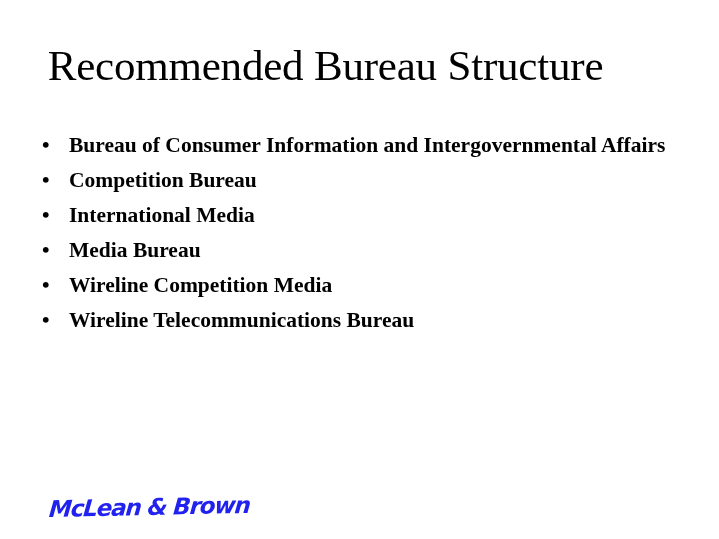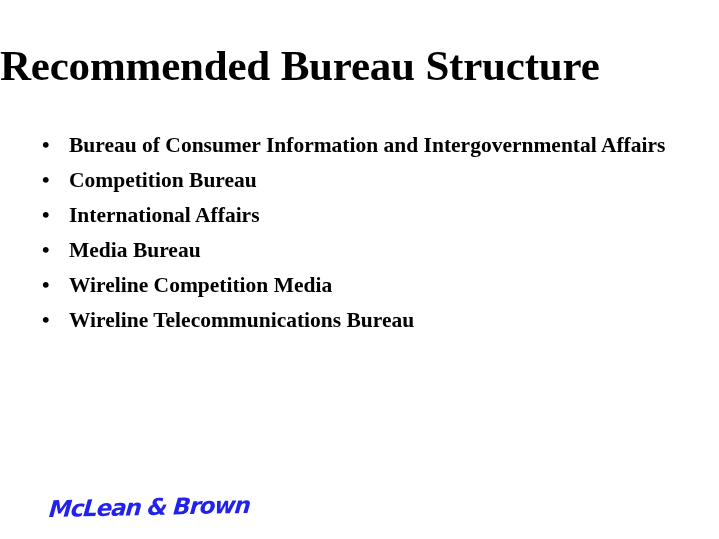--- a/index.html
+++ b/index.html
@@ -19,26 +19,27 @@
     background: #ffffff;
     overflow: hidden;
   }
   .slide-title {
     position: absolute;
     left: 0;
     top: 42px;
     width: 595px;
     text-align: center;
     font-family: "Liberation Serif", "DejaVu Serif", serif;
-    font-weight: bold;
+    font-weight: normal;
     font-size: 43px;
     line-height: 48px;
     letter-spacing: -0.2px;
     color: #000000;
     white-space: nowrap;
+    padding-left: 28px;
   }
   .bullet-list {
     position: absolute;
     left: 40px;
     top: 131px;
     width: 640px;
     margin: 0;
     padding: 0;
     list-style: none;
   }
@@ -100,21 +101,21 @@
       <span class="bullet-text">Bureau of Consumer Information and Intergovernmental Affairs</span>
     </li>
 
     <li class="bullet-item">
       <span class="bullet-marker">•</span>
       <span class="bullet-text">Competition Bureau</span>
     </li>
 
     <li class="bullet-item">
       <span class="bullet-marker">•</span>
-      <span class="bullet-text">International Affairs</span>
+      <span class="bullet-text">International Media</span>
     </li>
 
     <li class="bullet-item">
       <span class="bullet-marker">•</span>
       <span class="bullet-text">Media Bureau</span>
     </li>
 
     <li class="bullet-item">
       <span class="bullet-marker">•</span>
       <span class="bullet-text">Wireline Competition Media</span>

